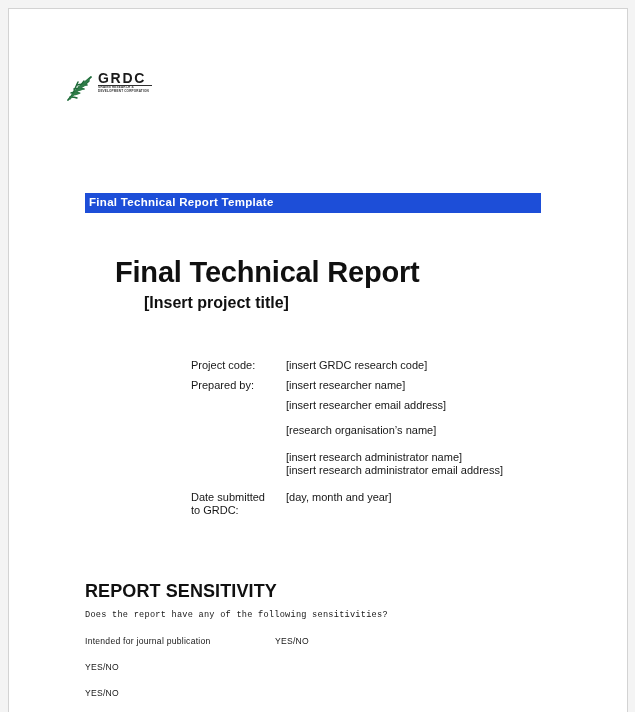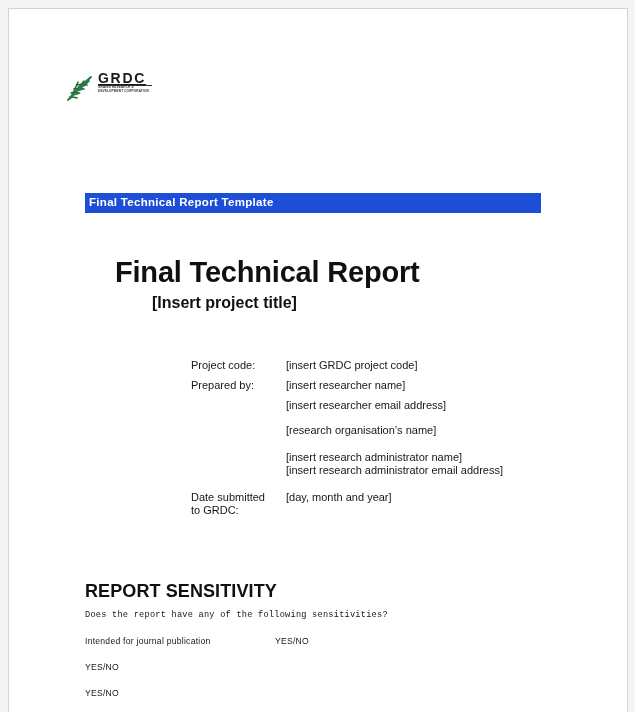--- a/index.html
+++ b/index.html
@@ -52,21 +52,20 @@
   }
   .logo-wordmark {
     position: absolute;
     left: 33px;
     top: 0px;
     font-size: 14px;
     font-weight: bold;
     letter-spacing: 1.7px;
     color: #1a1a1a;
     line-height: 14px;
-    text-decoration: underline;
   }
   .logo-sub {
     position: absolute;
     left: 33px;
     top: 15px;
     width: 56px;
     font-size: 3.1px;
     font-weight: bold;
     letter-spacing: 0.15px;
     line-height: 3.8px;
@@ -115,21 +114,21 @@
     color: #101010;
     line-height: 34px;
     letter-spacing: -0.2px;
     margin: 0;
   }
   .doc-subtitle {
     font-size: 16px;
     font-weight: bold;
     color: #101010;
     line-height: 20px;
-    margin: 4px 0 0 8px;
+    margin: 4px 0 0 0;
     padding-left: 29px;
   }
 
   
   .details {
     position: absolute;
     left: 182px;
     top: 350px;
     width: 360px;
     font-size: 11px;
@@ -233,21 +232,21 @@
 
     <div class="title-block">
       <h1 class="doc-title">Final Technical Report</h1>
       <h2 class="doc-subtitle">[Insert project title]</h2>
     </div>
 
     <div class="details">
 
       <div class="detail-row">
         <span class="detail-label">Project code:</span>
-        <span class="detail-value">[insert GRDC project code]</span>
+        <span class="detail-value">[insert GRDC research code]</span>
       </div>
 
       <div class="gap-6"></div>
 
       <div class="detail-row">
         <span class="detail-label">Prepared by:</span>
         <span class="detail-value">[insert researcher name]</span>
       </div>
 
       <div class="gap-6"></div>

